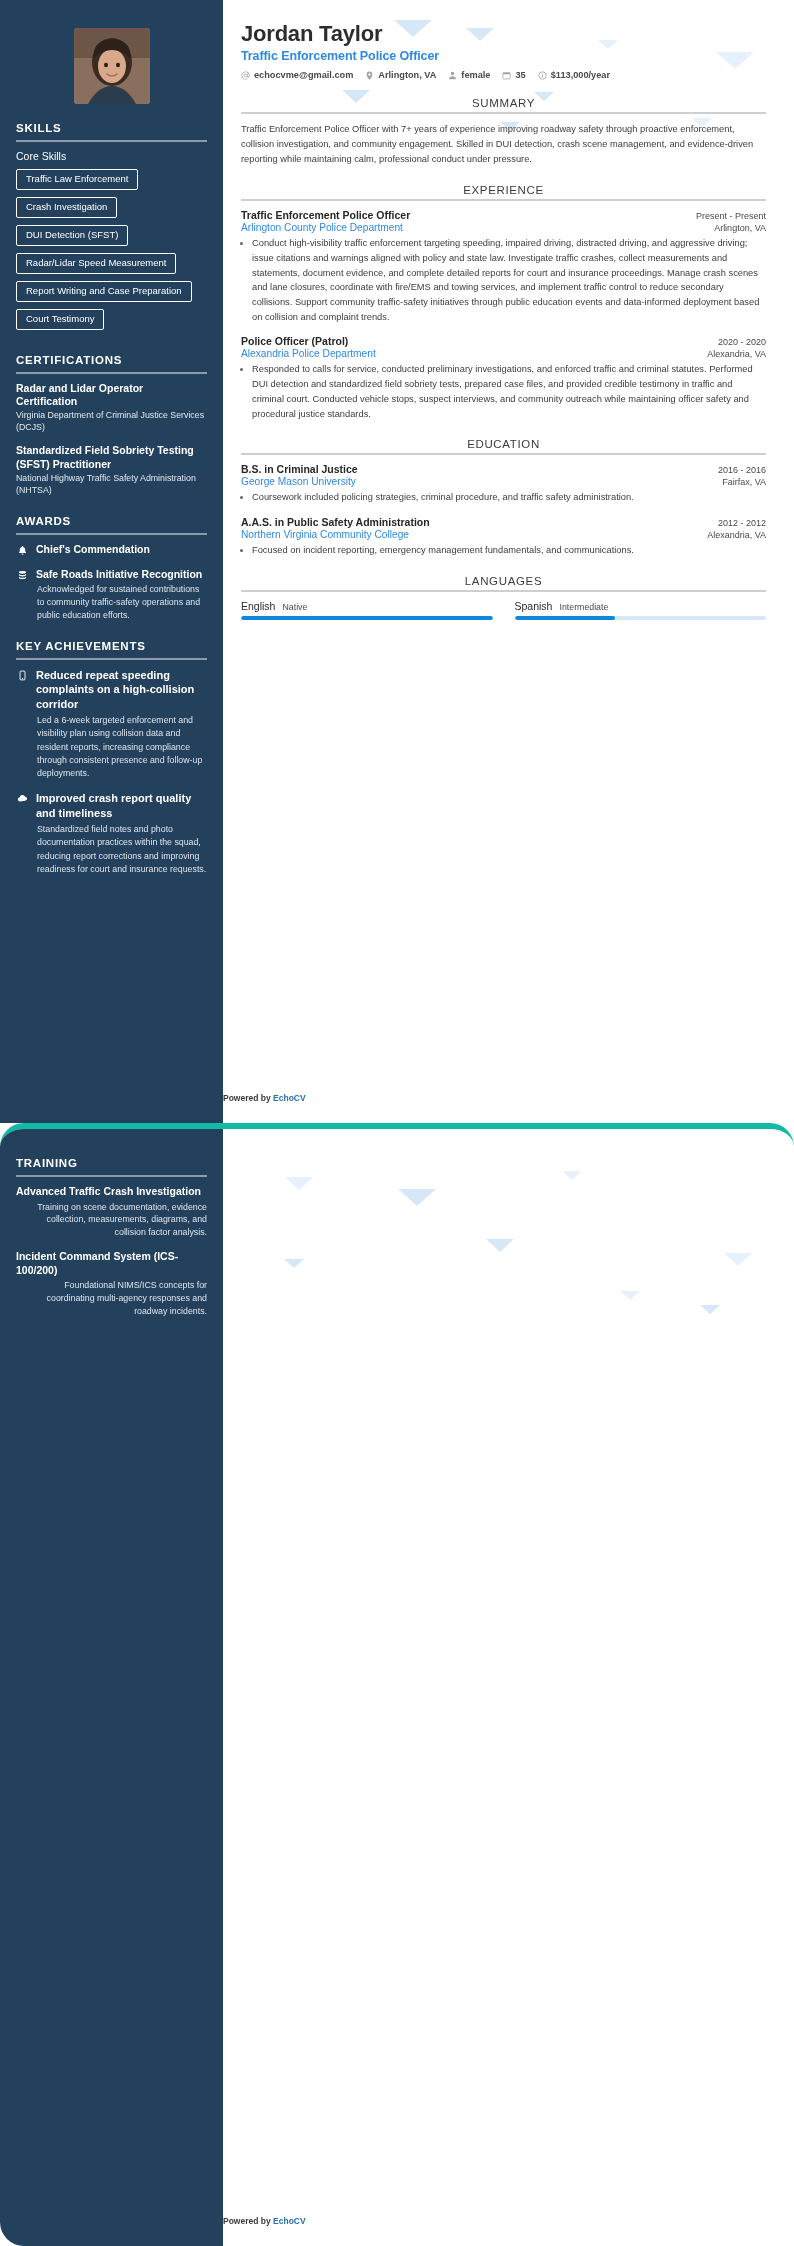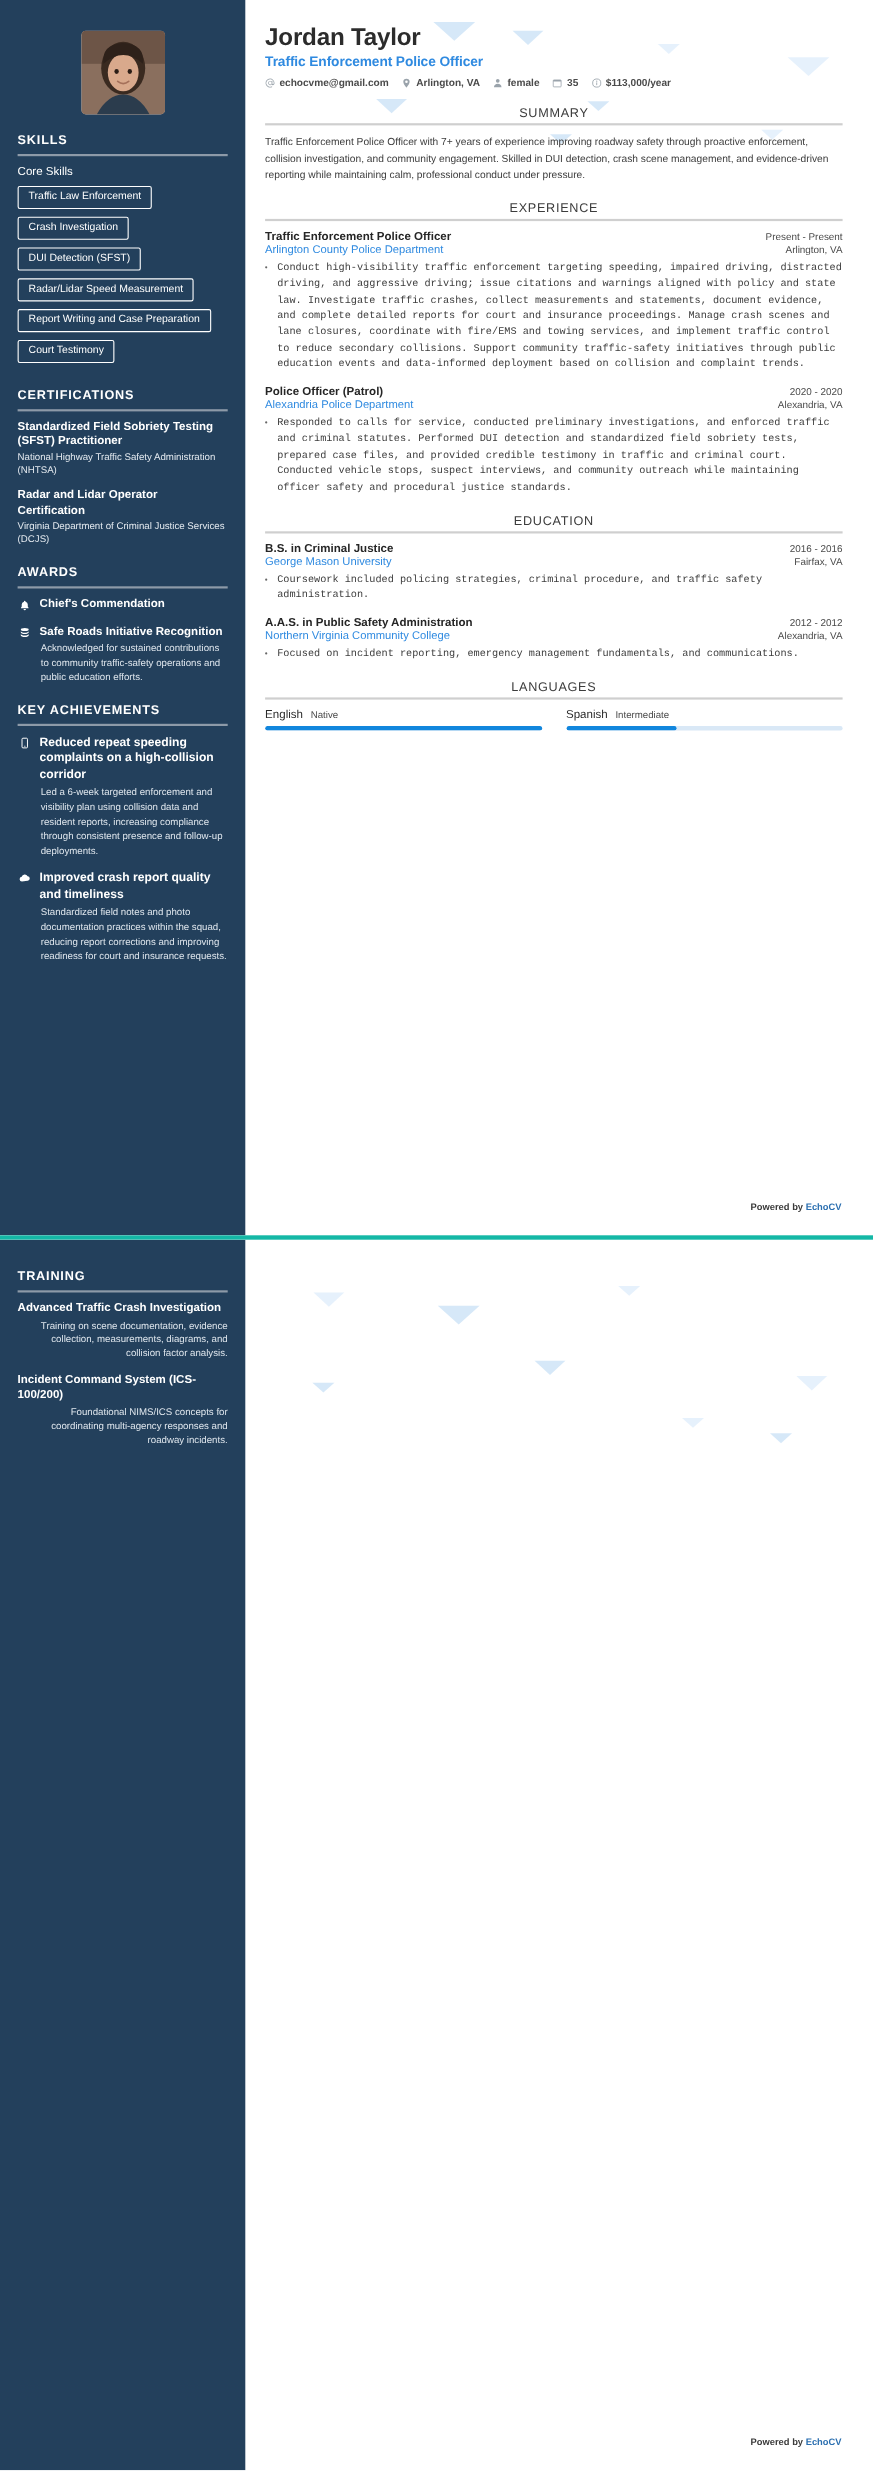--- a/index.html
+++ b/index.html
@@ -32,21 +32,21 @@
   .tri.pale { border-top-color: #e2eefb; }
 
   
   .sheet {
     position: relative;
     width: 794px;
     height: 1123px;
     background: #fff;
     overflow: hidden;
   }
-  .sheet + .sheet { border-top: 4px solid #14b8a6; }
+  .sheet + .sheet { border-top: 6px solid #14b8a6; border-radius: 24px; }
 
   .sidebar {
     position: absolute;
     top: 0; left: 0; bottom: 0;
     width: 223px;
     background: #23405c;
     color: #ffffff;
     padding: 0 16px;
     z-index: 2;
   }
@@ -194,21 +194,21 @@
     color: #3d3d3d;
     text-align: left;
   }
 
   .entry { margin-bottom: 11px; }
   .entry-row { display: flex; align-items: baseline; justify-content: space-between; gap: 10px; }
   .entry-title { font-size: 10.5px; font-weight: 700; color: #262626; }
   .entry-date { font-size: 9px; color: #4a4a4a; white-space: nowrap; }
   .entry-org { font-size: 10.2px; color: #2f8ae0; margin-top: 1px; }
   .entry-loc { font-size: 9px; color: #4a4a4a; white-space: nowrap; }
-  .bullets { margin: 3px 0 0 11px; font-family: Liberation Mono, monospace; }
+  .bullets { margin: 3px 0 0 11px; }
   .bullets li {
     font-size: 9.3px;
     line-height: 1.58;
     color: #3d3d3d;
     margin-bottom: 2px;
   }
   .bullets li::marker { color: #666; font-size: 9px; }
 
   
   .langs { display: flex; gap: 22px; margin-top: 4px; }
@@ -223,21 +223,21 @@
     background: #d9e8f6;
     overflow: hidden;
   }
   .lang-fill { height: 100%; border-radius: 3px; background: #1186dd; }
 
   
   .footer {
     position: absolute;
     left: 223px; right: 0;
     bottom: 18px;
-    text-align: right;
+    text-align: left;
     padding-right: 29px;
     z-index: 3;
   }
   .footer-text { font-size: 8.5px; font-weight: 700; color: #3a3a3a; }
   .footer-text .brand { color: #2b6fb0; }
 </style>
 </head>
 <body>
 
 <div class="page">
@@ -282,26 +282,26 @@
           <div><span class="chip">Radar/Lidar Speed Measurement</span></div>
           <div><span class="chip">Report Writing and Case Preparation</span></div>
           <div><span class="chip">Court Testimony</span></div>
         </div>
       </section>
 
       <section class="side-sec">
         <div class="side-title">CERTIFICATIONS</div>
         <div class="side-rule"></div>
         <div class="cert">
+          <div class="cert-name">Radar and Lidar Operator Certification</div>
+          <div class="cert-org">Virginia Department of Criminal Justice Services (DCJS)</div>
+        </div>
+        <div class="cert">
           <div class="cert-name">Standardized Field Sobriety Testing (SFST) Practitioner</div>
           <div class="cert-org">National Highway Traffic Safety Administration (NHTSA)</div>
-        </div>
-        <div class="cert">
-          <div class="cert-name">Radar and Lidar Operator Certification</div>
-          <div class="cert-org">Virginia Department of Criminal Justice Services (DCJS)</div>
         </div>
       </section>
 
       <section class="side-sec">
         <div class="side-title">AWARDS</div>
         <div class="side-rule"></div>
 
         <div class="awd">
           <span class="awd-ico">
             <svg viewBox="0 0 16 16" xmlns="http://www.w3.org/2000/svg">

